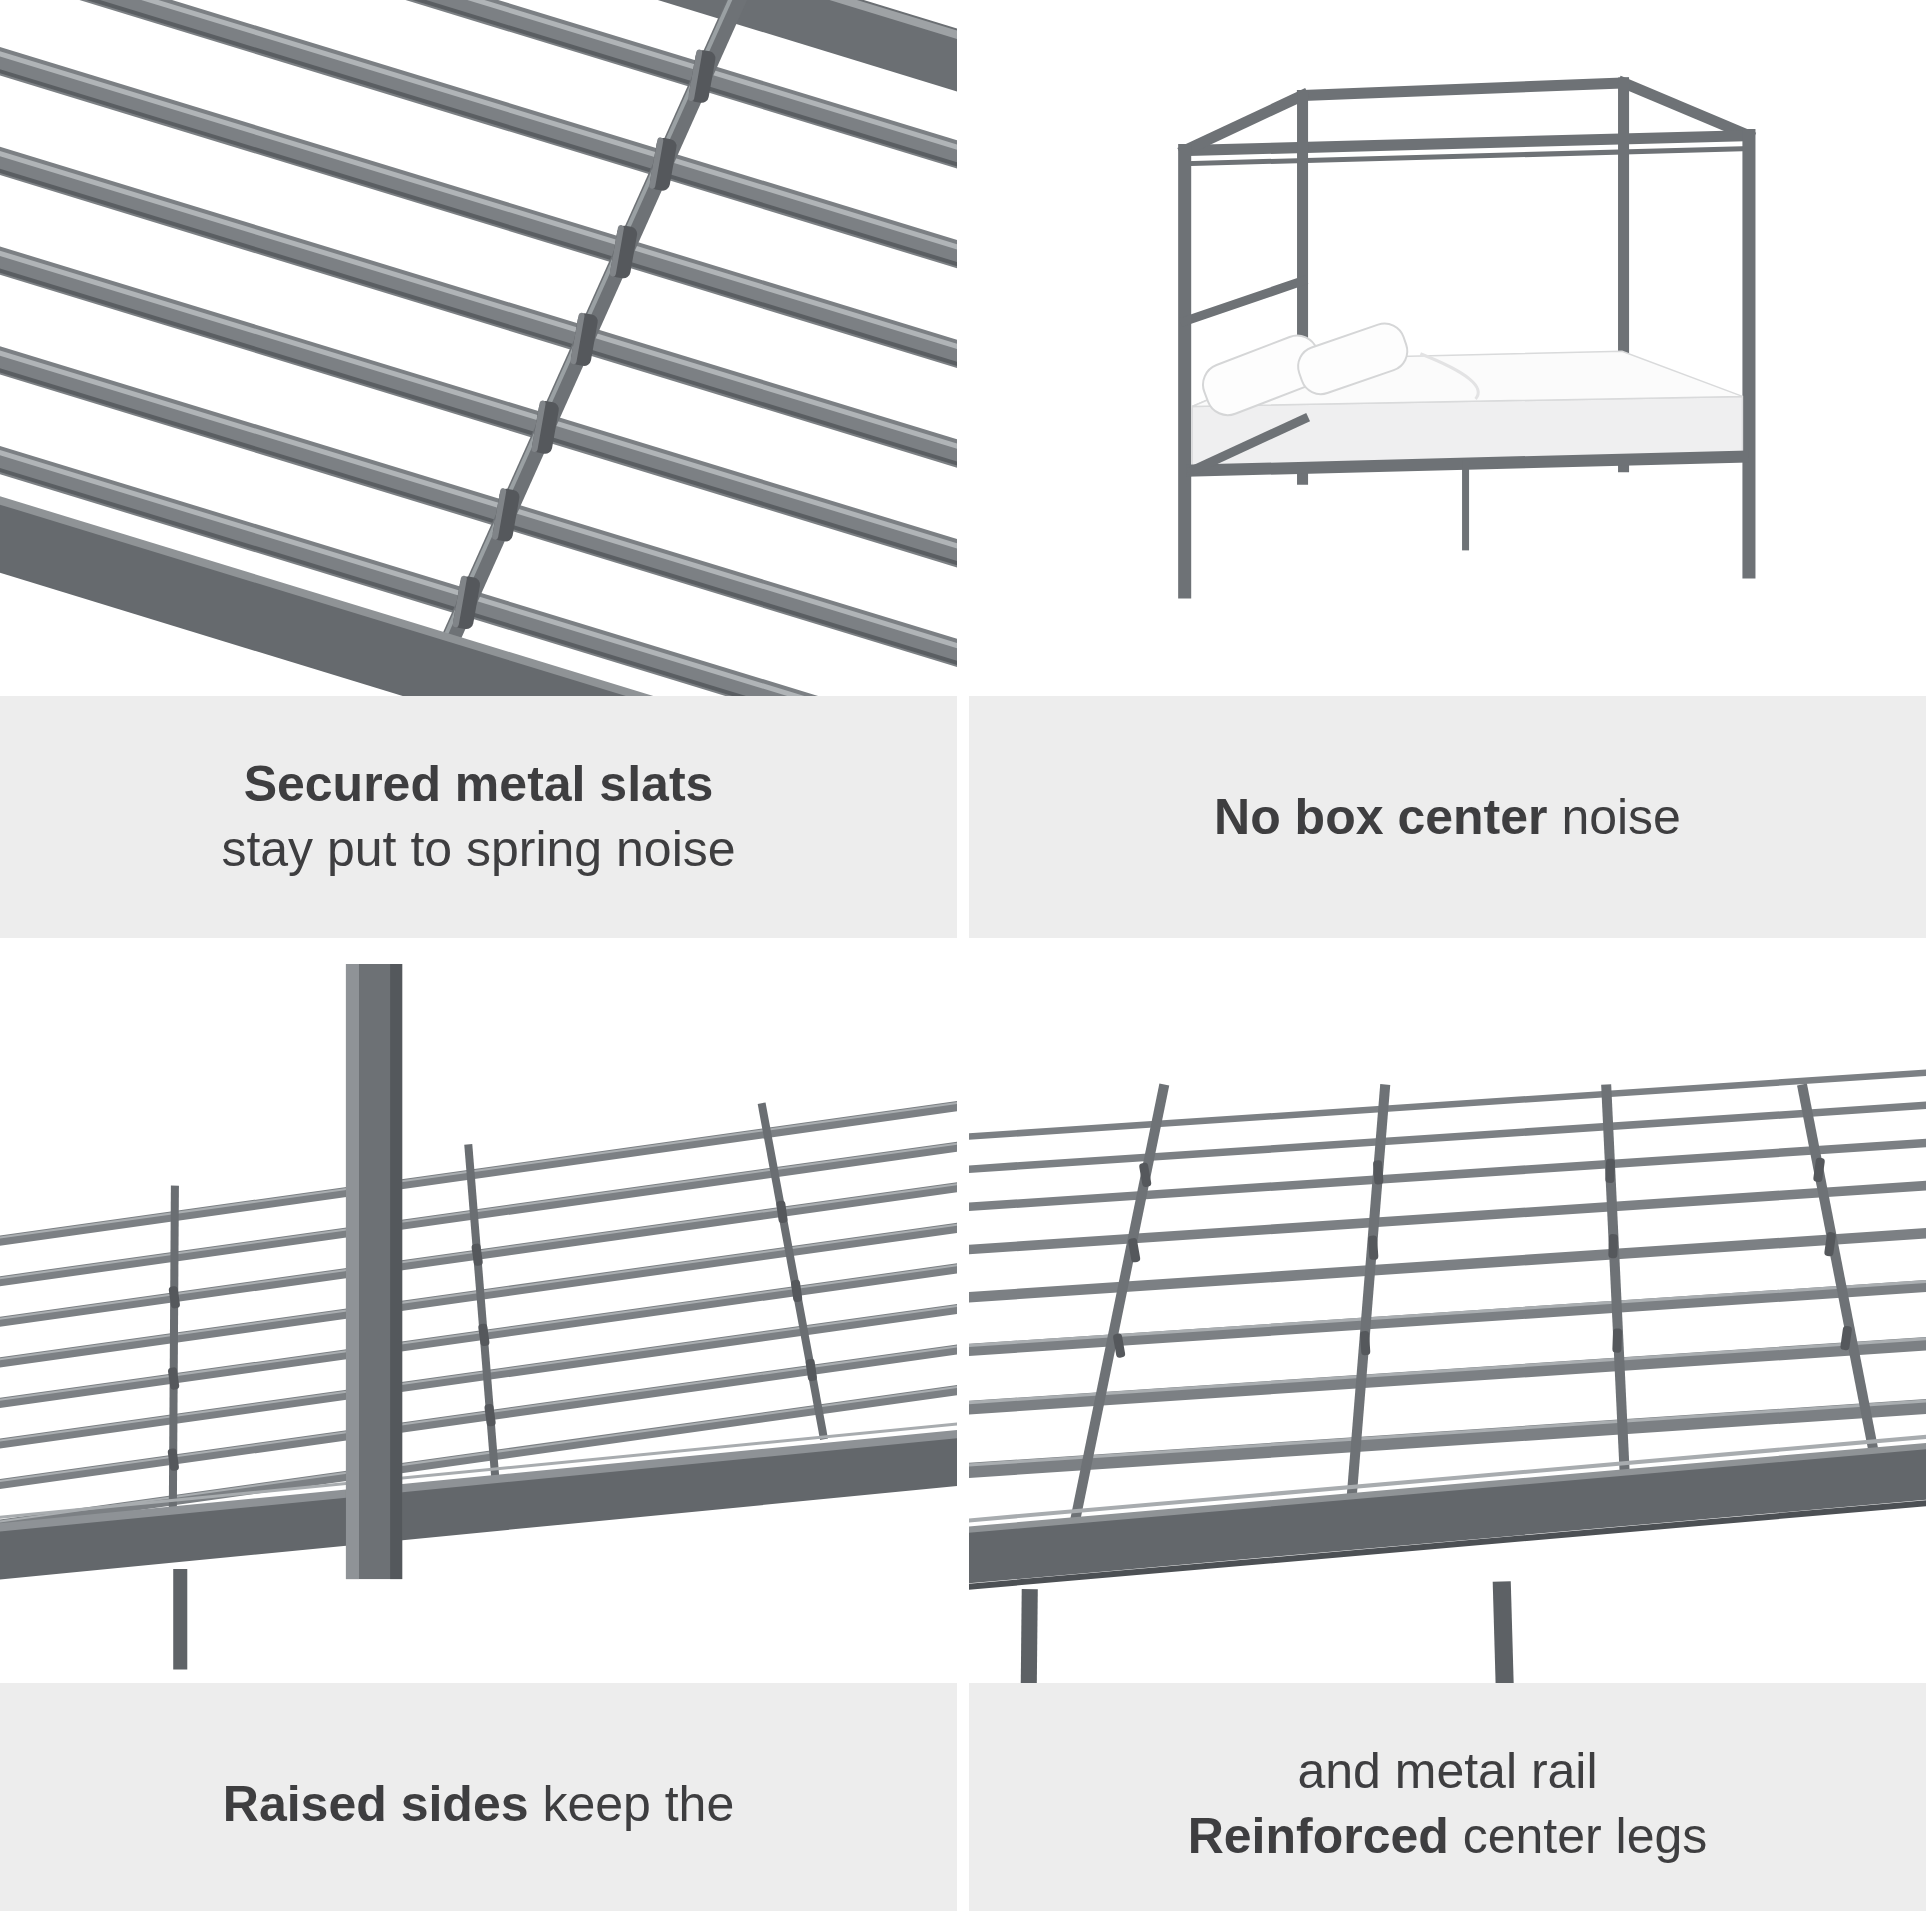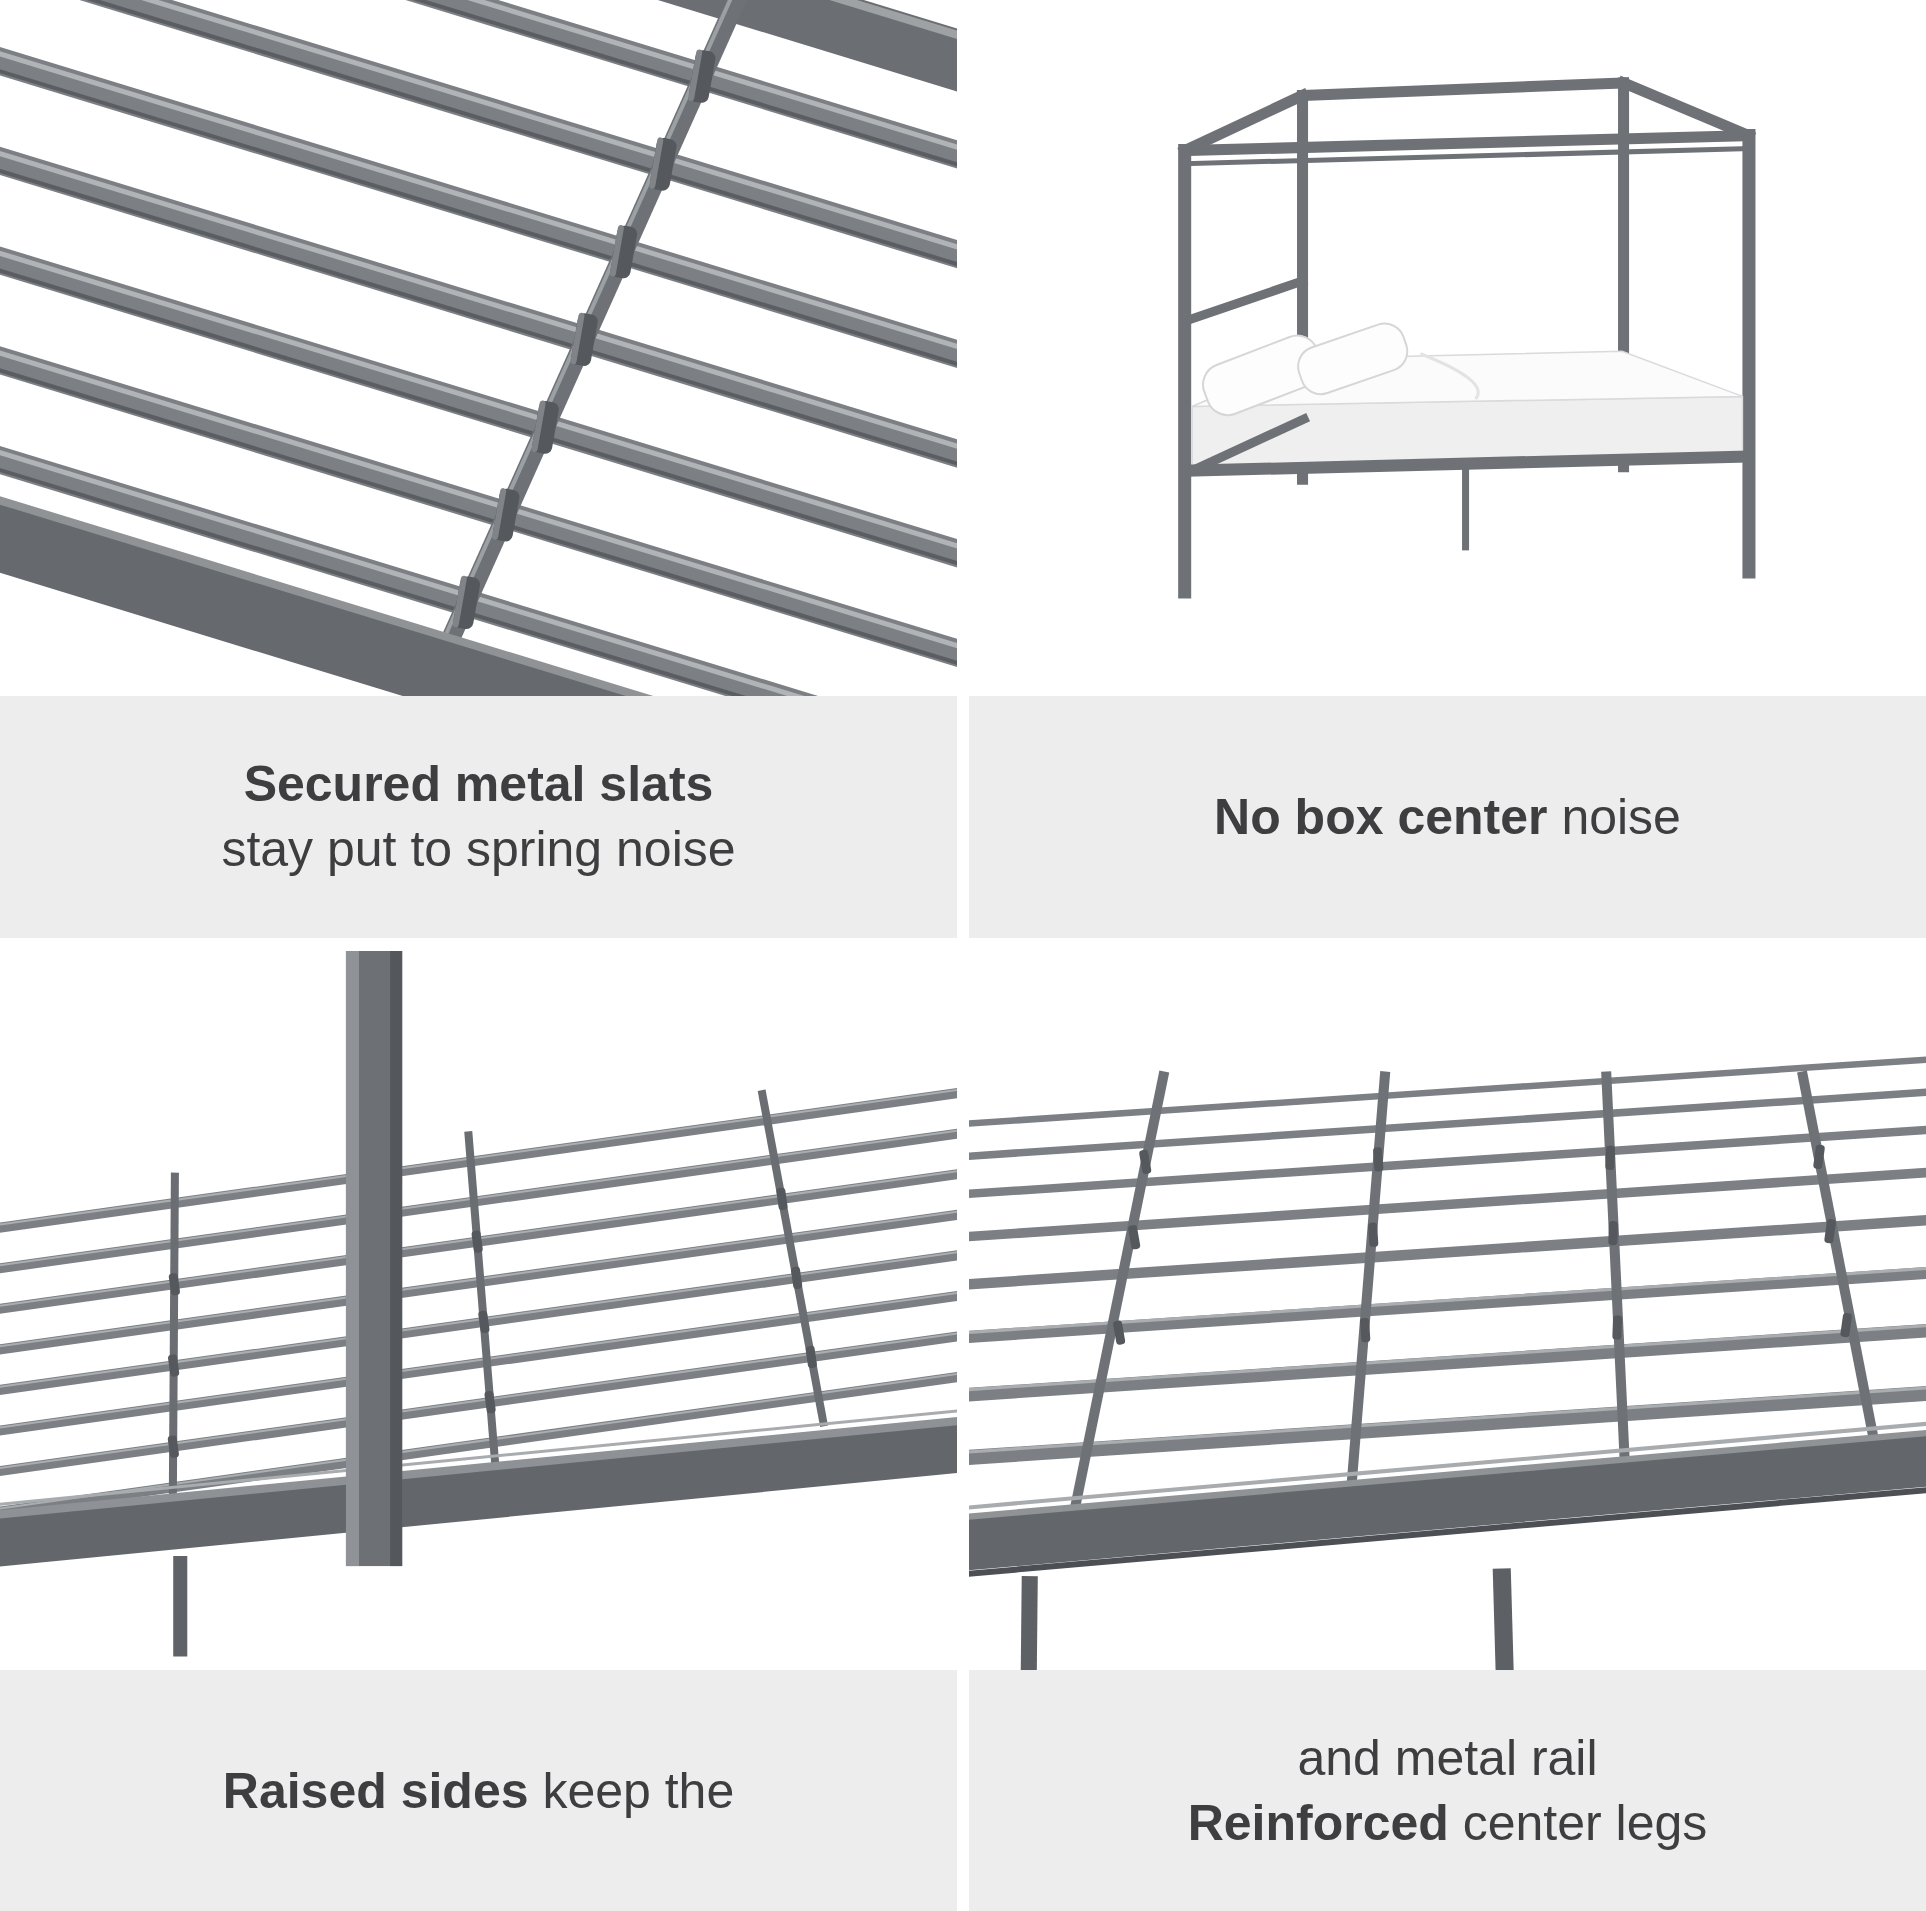--- a/index.html
+++ b/index.html
@@ -1,21 +1,21 @@
 <!DOCTYPE html>
 <html style="--background: #ffffff; --caption-bg: #ededed; --caption-text: #3e3e40; --metal: #7c8084; --metal-dark: #5d6165; --metal-light: #9ea2a5;font-size:8px"><head>
 <meta charset="utf-8">
 <style>
   html,body{margin:0;padding:0;background:var(--background,#ffffff);}
   .page{
     width:1926px;height:1912px;
     display:grid;
     grid-template-columns:957px 957px;
     grid-template-rows:938px 961px;
-    gap:13px 12px;
+    gap:26px 12px;
     background:#ffffff;
   }
   .panel{display:flex;flex-direction:column;overflow:hidden;background:#ffffff;}
   .photo{flex:1 1 auto;position:relative;overflow:hidden;background:#ffffff;}
   .photo svg{position:absolute;left:0;top:0;width:100%;height:100%;display:block;}
   .caption{
     flex:0 0 242px;height:242px;
     background:var(--caption-bg,#ededed);
     display:flex;flex-direction:column;justify-content:center;align-items:center;
     text-align:center;

